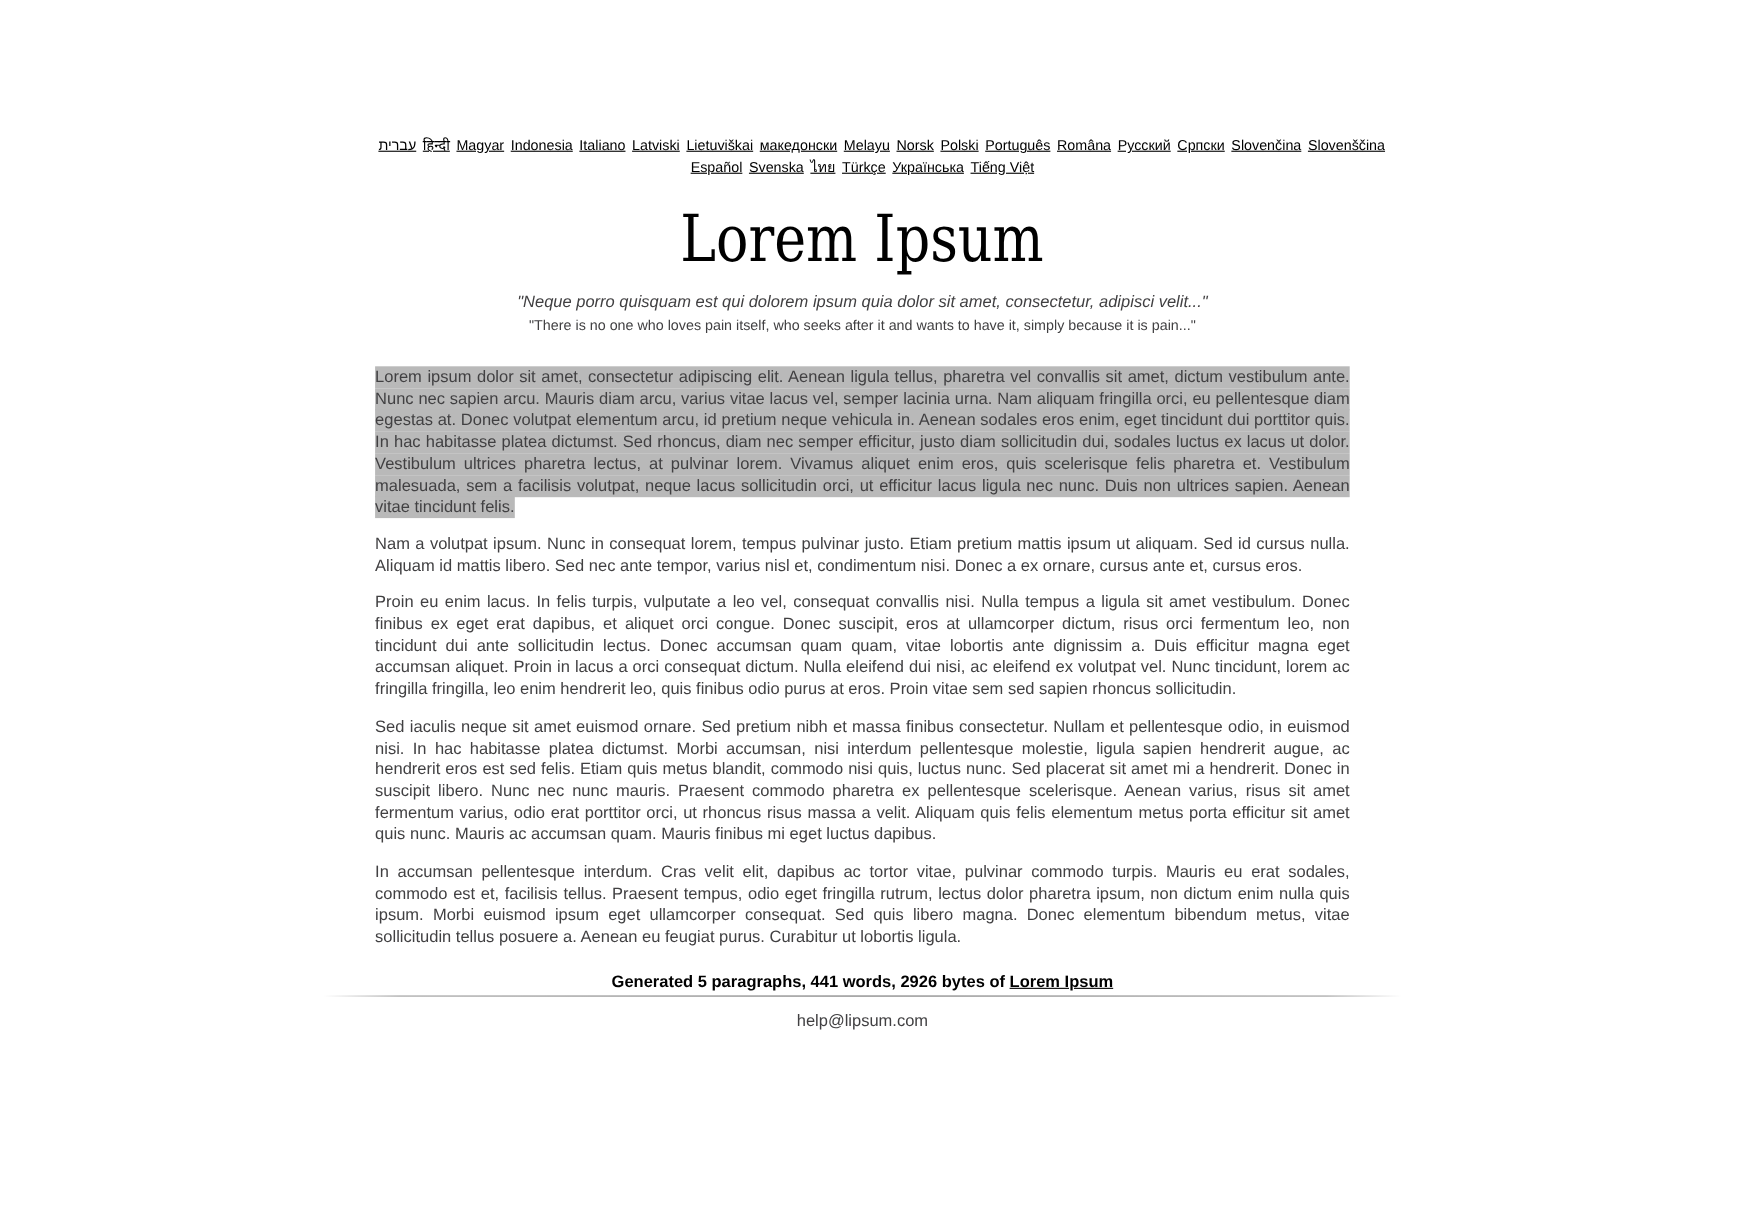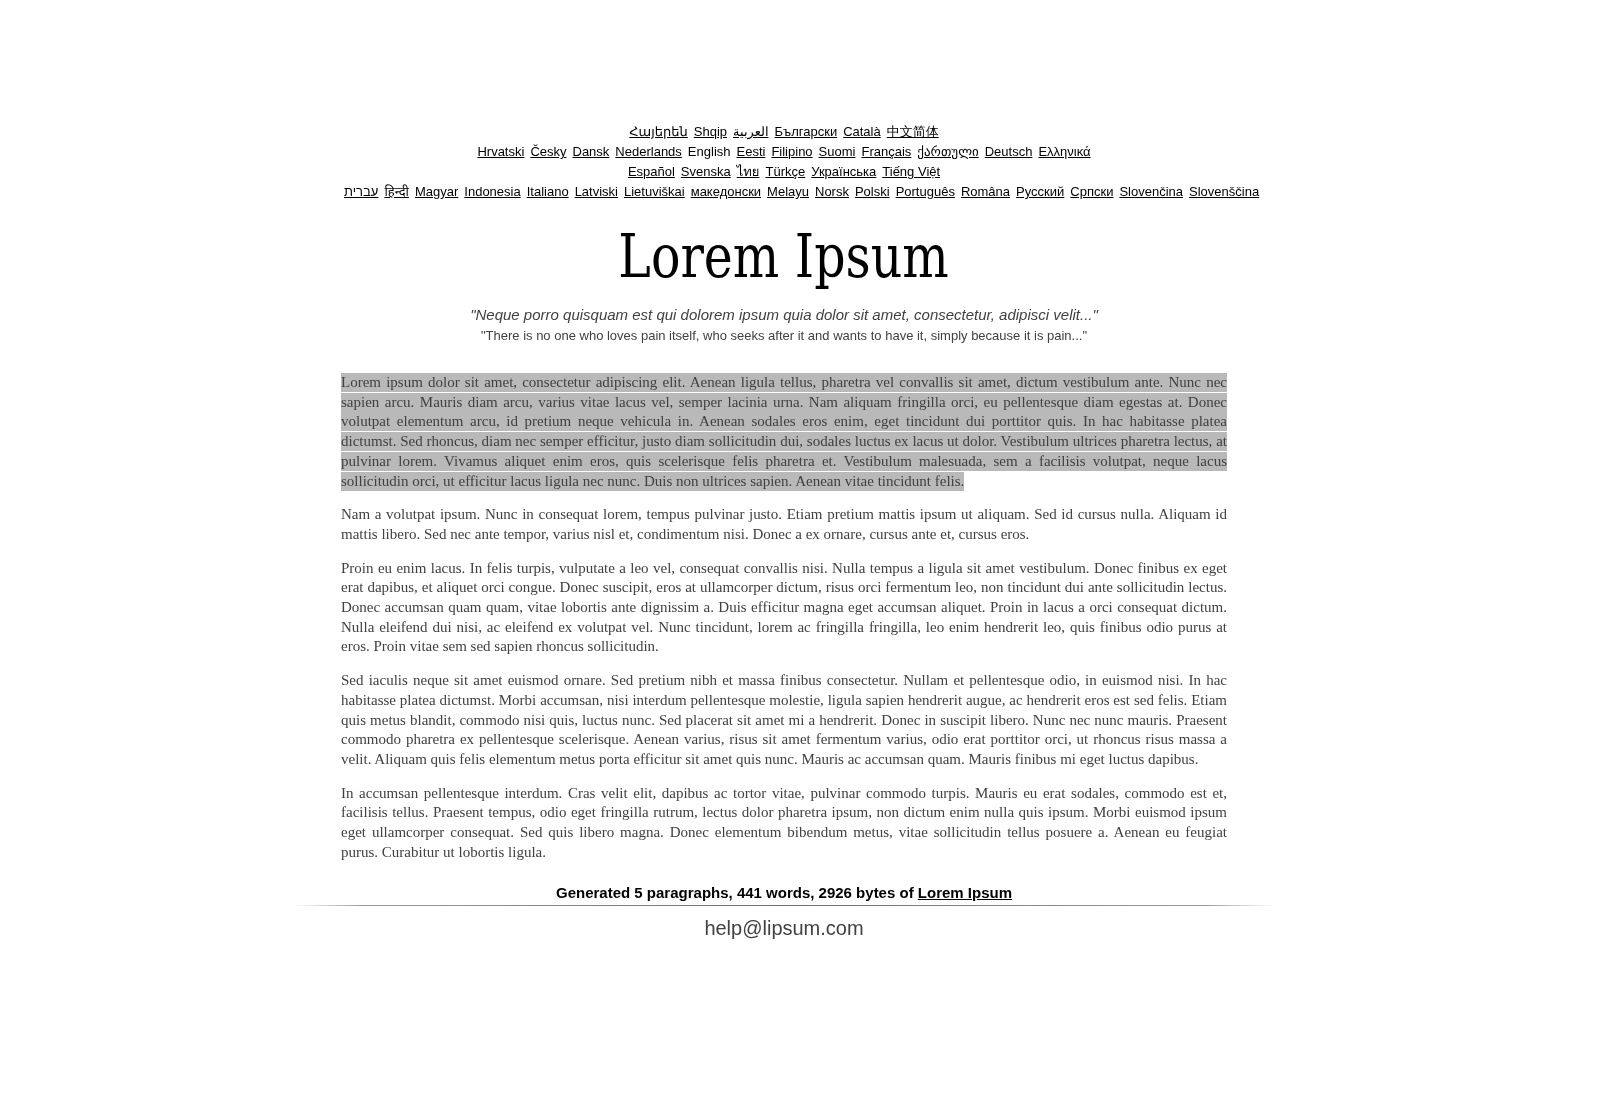--- a/index.html
+++ b/index.html
@@ -63,21 +63,21 @@
   }
   .quote-secondary {
     margin-top: 5px;
     text-align: center;
     font-size: 13px;
     line-height: 16px;
     color: #414042;
   }
 
   
-  .content { margin-top: 29px; font-family: Liberation Serif, serif; }
+  .content { margin-top: 29px; }
   p.para {
     margin: 0 0 14px 0;
     text-align: justify;
     font-size: 15px;
     line-height: 19.7px;
     color: #414042;
   }
   p.para.highlighted .para-text {
     background: #b9b9b9;
     padding: 1px 0 2px 0;
@@ -104,40 +104,39 @@
     height: 1px;
     width: 980px;
     margin: 2px 0 0 -47px;
     background: linear-gradient(to right,
       rgba(120,120,120,0) 0%, #9a9a9a 7%, #6f6f6f 50%, #9a9a9a 93%, rgba(120,120,120,0) 100%);
   }
 
   .footer {
     margin-top: 13px;
     text-align: center;
-    font-size: 20px;
+    font-size: 15px;
     line-height: 19px;
     color: #414042;
   }
   .footer a { color: #414042; text-decoration: none; cursor: pointer; }
   .footer-line2 {
     margin-top: 4px;
     position: relative;
     left: -57px;
   }
 </style>
 </head>
 <body>
 
 <div class="page">
 
   <nav class="lang-nav">
-    <div class="lang-row"><a>Հայերեն</a><a>Shqip</a><a>العربية</a><a>Български</a><a>Català</a><a>中文简体</a><a>Hrvatski</a><a>Česky</a><a>Dansk</a><a>Nederlands</a><a class="current">English</a><a>Eesti</a><a>Filipino</a><a>Suomi</a><a>Français</a><a>ქართული</a><a>Deutsch</a><a>Ελληνικά</a></div>
+    <div class="lang-row"><a>עברית</a><a>हिन्दी</a><a>Magyar</a><a>Indonesia</a><a>Italiano</a><a>Latviski</a><a>Lietuviškai</a><a>македонски</a><a>Melayu</a><a>Norsk</a><a>Polski</a><a>Português</a><a>Româna</a><a>Русский</a><a>Српски</a><a>Slovenčina</a><a>Slovenščina</a></div>
     <div class="lang-row"><a>Español</a><a>Svenska</a><a>ไทย</a><a>Türkçe</a><a>Українська</a><a>Tiếng Việt</a></div>
-    <div class="lang-row"><a>עברית</a><a>हिन्दी</a><a>Magyar</a><a>Indonesia</a><a>Italiano</a><a>Latviski</a><a>Lietuviškai</a><a>македонски</a><a>Melayu</a><a>Norsk</a><a>Polski</a><a>Português</a><a>Româna</a><a>Русский</a><a>Српски</a><a>Slovenčina</a><a>Slovenščina</a></div>
   </nav>
 
   <div class="logo-wrap">
     <span class="logo-text">Lorem Ipsum</span>
   </div>
 
   <div class="quote-primary">"Neque porro quisquam est qui dolorem ipsum quia dolor sit amet, consectetur, adipisci velit..."</div>
   <div class="quote-secondary">"There is no one who loves pain itself, who seeks after it and wants to have it, simply because it is pain..."</div>
 
   <div class="content">

